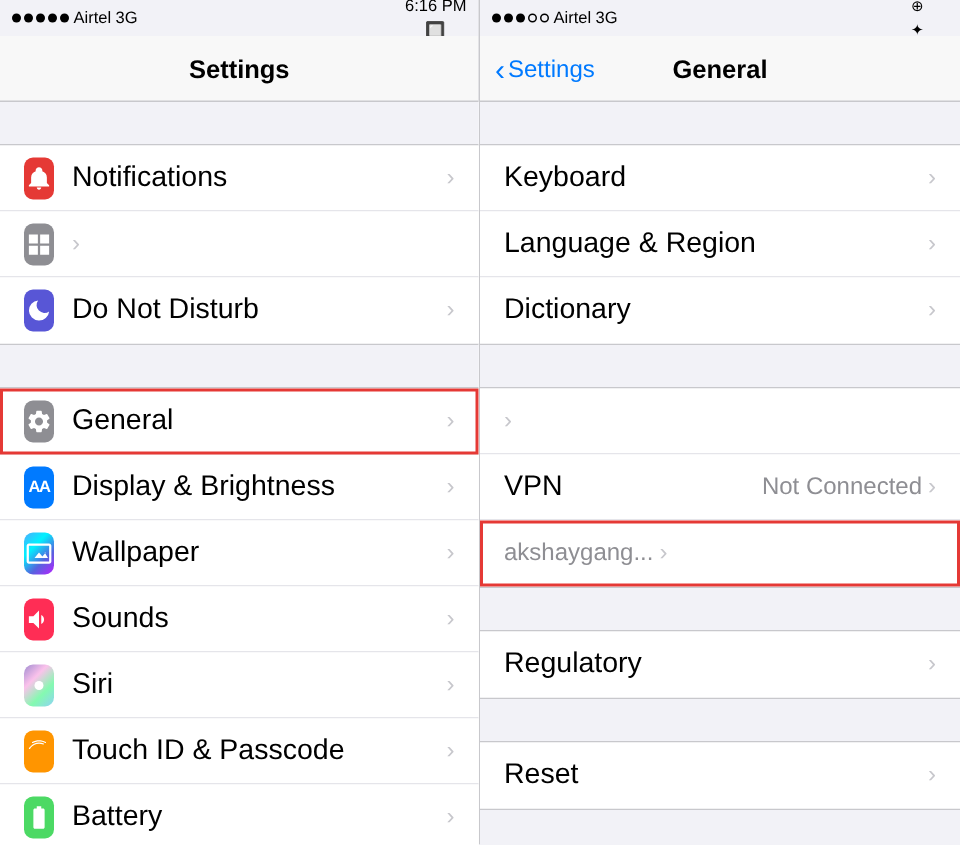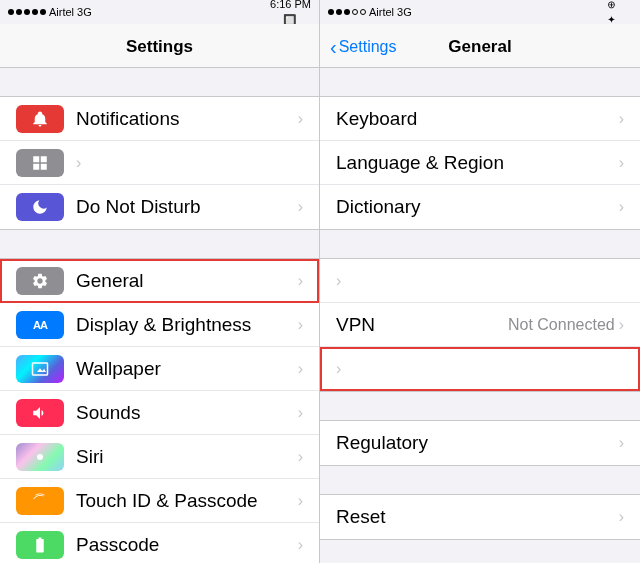--- a/index.html
+++ b/index.html
@@ -92,21 +92,21 @@
       position: relative;
       cursor: pointer;
     }
     .settings-item:last-child { border-bottom: none; }
     .settings-item.highlighted {
       outline: 2px solid #e53935;
       outline-offset: -2px;
       z-index: 2;
     }
     .item-icon {
-      width: 48px;
+      width: 20px;
       height: 28px;
       border-radius: 6px;
       margin-right: 12px;
       display: flex;
       align-items: center;
       justify-content: center;
       flex-shrink: 0;
       font-size: 16px;
     }
     .icon-red { background: #e53935; }
@@ -263,21 +263,21 @@
         <span class="item-label">Touch ID &amp; Passcode</span>
         <span class="chevron">›</span>
       </div>
 
       <div class="settings-item">
         <div class="item-icon icon-green">
           <svg class="icon-svg" viewBox="0 0 24 24">
               <path d="M15.67 4H14V2h-4v2H8.33C7.6 4 7 4.6 7 5.33v15.33C7 21.4 7.6 22 8.33 22h7.33c.74 0 1.34-.6 1.34-1.33V5.33C17 4.6 16.4 4 15.67 4z"></path>
             </svg>
         </div>
-        <span class="item-label">Passcode</span>
+        <span class="item-label">Battery</span>
         <span class="chevron">›</span>
       </div>
     </div>
 
   </div>
 </div>
 
 <div class="panel">
 
   <div class="status-bar">
@@ -331,20 +331,21 @@
     <div class="settings-group">
       <div class="settings-item">
         <span class="chevron">›</span>
       </div>
       <div class="settings-item">
         <span class="item-label">VPN</span>
         <span class="item-value">Not Connected</span>
         <span class="chevron">›</span>
       </div>
       <div class="settings-item highlighted">
+        <span class="item-value">akshaygang...</span>
         <span class="chevron">›</span>
       </div>
     </div>
 
     <div class="group-gap"></div>
 
     <div class="settings-group">
       <div class="settings-item">
         <span class="item-label">Regulatory</span>
         <span class="chevron">›</span>

